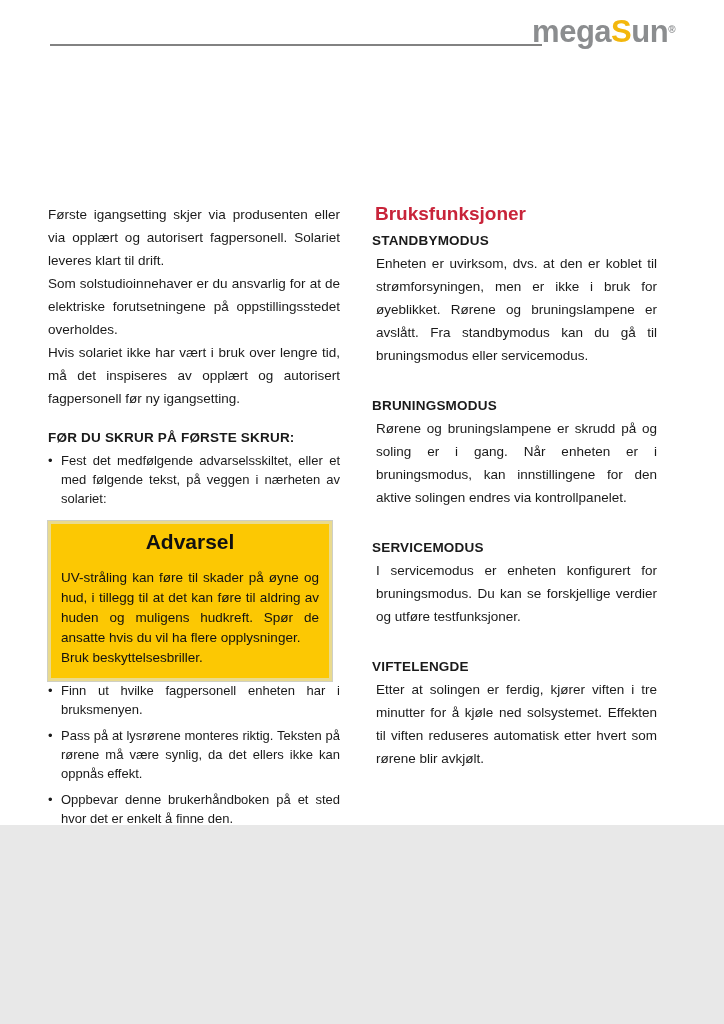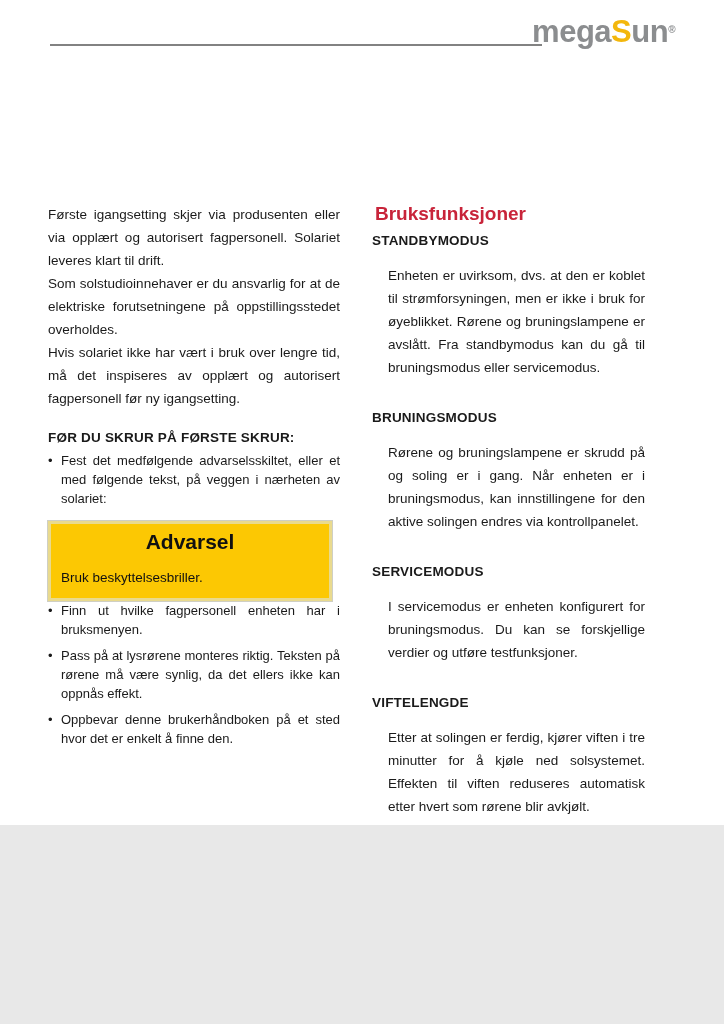--- a/index.html
+++ b/index.html
@@ -74,21 +74,21 @@
   
   .main-heading{
     margin:0 0 8px 3px;font-size:19px;font-weight:bold;color:#c8243a;
   }
   .section{margin-top:31px;}
   .section.first{margin-top:0;}
   .section-title{
     margin:0 0 3px 0;font-size:13.5px;font-weight:bold;letter-spacing:0.2px;
   }
   .section-body{
-    margin:16px;font-size:13.5px;line-height:23px;
+    margin:4px;font-size:13.5px;line-height:23px;
     text-align:justify;hyphens:manual;
   }
   
   .footer{
     position:absolute;right:34px;top:946px;height:52px;
     display:flex;align-items:center;
   }
   .footer-text{font-size:11.5px;color:#222;white-space:pre;}
   .footer-text .bold{font-weight:bold;letter-spacing:0.3px;}
   .footer-divider{
@@ -115,20 +115,21 @@
     <p class="body-p">Hvis solariet ikke har vært i bruk over lengre tid, må det inspiseres av opplært og autorisert fagpersonell før ny igangsetting.</p>
 
     <h3 class="sec-heading-left">FØR DU SKRUR PÅ FØRSTE SKRUR:</h3>
 
     <ul class="bullets lead">
       <li>Fest det medfølgende advarselsskiltet, eller et med følgende tekst, på veggen i nærheten av solariet:</li>
     </ul>
 
     <div class="warning-box" style="background: rgb(252, 200, 3); border-color: rgb(233, 218, 142);">
       <h2 class="warning-title">Advarsel</h2>
+      <p class="warning-p">UV-stråling kan føre til skader på øyne og hud, i til­legg til at det kan føre til aldring av huden og muli­gens hudkreft. Spør de ansatte hvis du vil ha flere opplysninger.</p>
       <p class="warning-p">Bruk beskyttelsesbriller.</p>
     </div>
 
     <ul class="bullets bullets-after">
       <li>Finn ut hvilke fagpersonell enheten har i bruksmenyen.</li>
       <li>Pass på at lysrørene monteres riktig. Teksten på rørene må være synlig, da det ellers ikke kan oppnås effekt.</li>
       <li>Oppbevar denne brukerhåndboken på et sted hvor det er enkelt å finne den.</li>
     </ul>
   </div>
 

